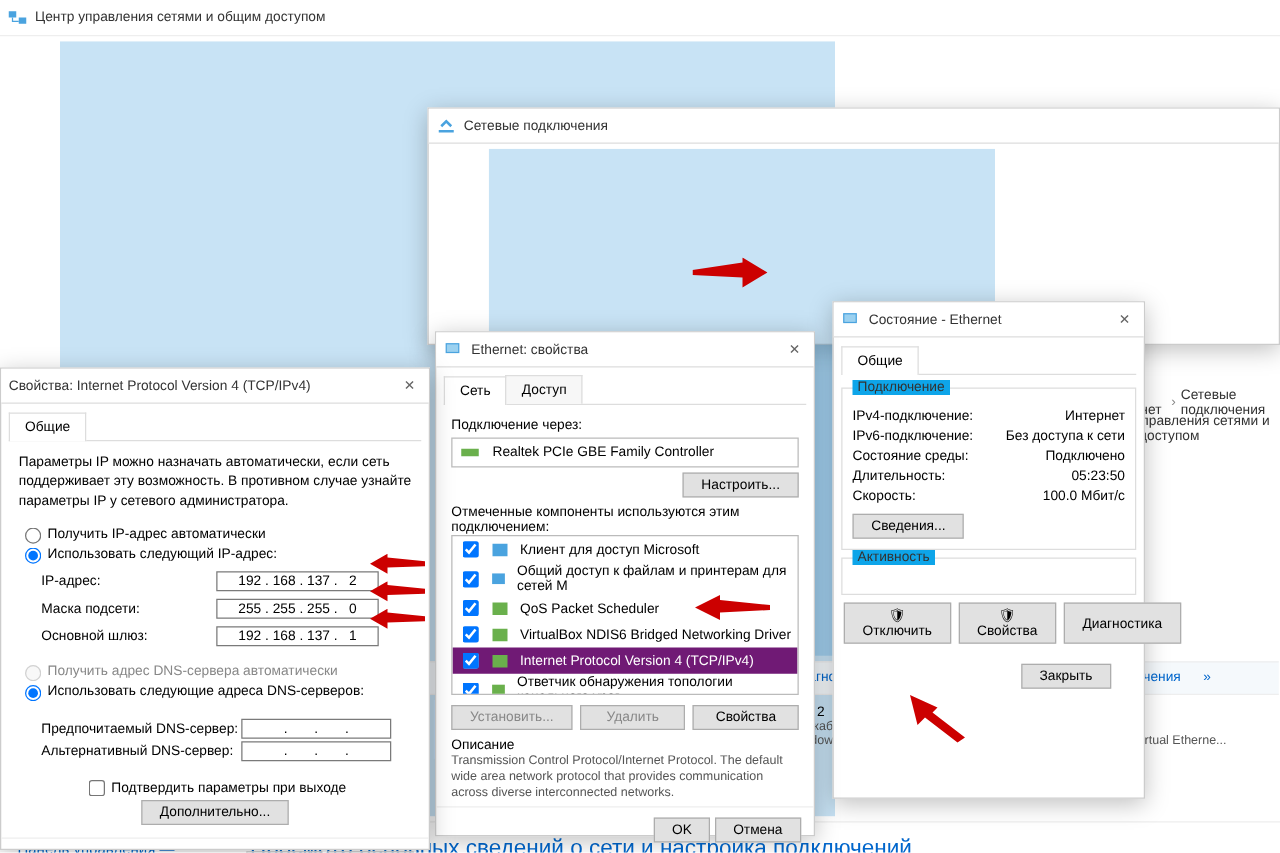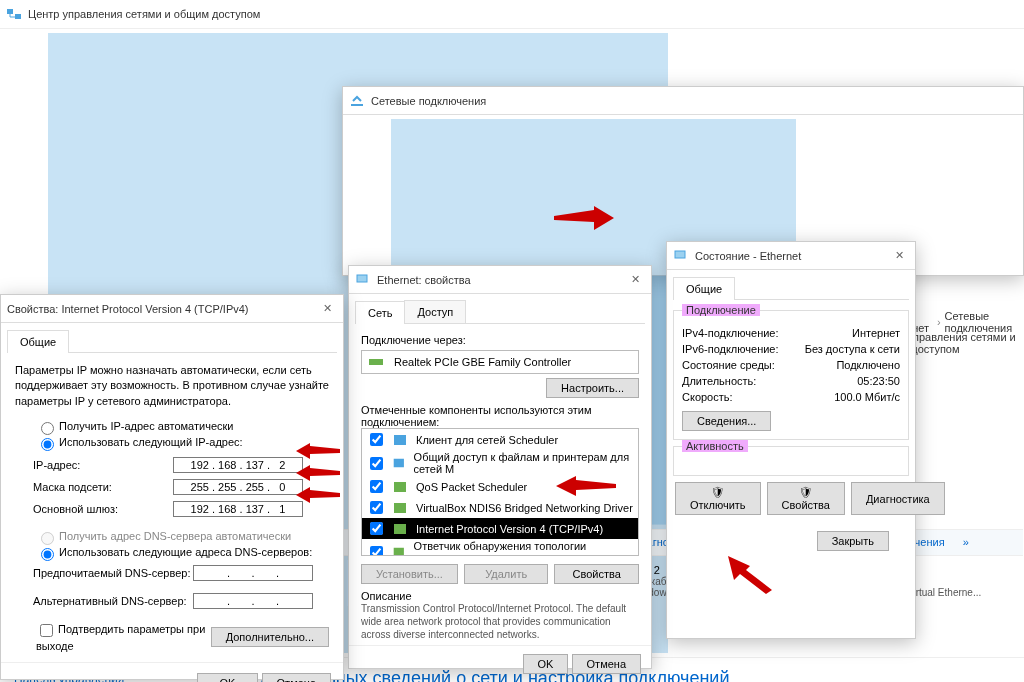--- a/index.html
+++ b/index.html
@@ -7,38 +7,38 @@
 .win { position: absolute; background: #fff; border: 1px solid #ccc; box-shadow: 0 4px 18px rgba(0,0,0,.25); }
 .titlebar { display:flex; align-items:center; padding:4px 6px; background:#fff; border-bottom:1px solid #ddd; height:28px; }
 .titlebar .title { flex:1; color:#333; }
 .titlebar .ico { width:16px; height:16px; margin-right:6px; }
 .close-x { width:14px; color:#666; cursor:default; }
 .tabstrip { display:flex; border-bottom:1px solid #ddd; margin:6px 6px 0; }
 .tab { padding:5px 12px; border:1px solid #ddd; border-bottom:none; background:#f7f7f7; margin-right:-1px; }
 .tab.active { background:#fff; position:relative; top:1px; }
 .link { color:#0066cc; }
 .gbox { border:1px solid #ddd; margin:6px; padding:8px; }
-.gbox-title { position:relative; top:-15px; background:#f0abfc; display:inline-block; padding:0 4px; color:#333; }
+.gbox-title { position:relative; top:-15px; background:#0ea5e9; display:inline-block; padding:0 4px; color:#333; }
 .btn { background:#e1e1e1; border:1px solid #adadad; padding:3px 14px; }
 input[type=text].ip { width:130px; border:1px solid #7a7a7a; padding:1px 4px; text-align:center; font-family:inherit; }
 input[type=radio], input[type=checkbox] { margin-right:5px; vertical-align:middle; }
-label { vertical-align:middle;margin-left:21px; }
+label { vertical-align:middle; }
 .breadcrumb { display:flex; align-items:center; gap:4px; padding:4px 8px; color:#333; }
 .breadcrumb .sep { color:#888; }
 .row { display:flex; justify-content:space-between; padding:2px 0; }
 .arrow { position:absolute; z-index:50; pointer-events:none; }
 .small-icon { width:16px; height:16px; display:inline-block; vertical-align:middle; margin-right:4px; }
 .net-icon { width:36px; height:36px; }
 .conn-item { display:flex; gap:8px; padding:4px; align-items:flex-start; }
 .conn-item.selected { background:#cce8ff; }
 .conn-item .txt .name { color:#000; }
 .conn-item .txt .sub { color:#555; font-size:10px; }
 .complist { border:1px solid #bbb; height:128px; overflow:hidden; }
 .complist .citem { display:flex; align-items:center; padding:1px 4px; gap:4px; }
-.complist .citem.sel { background:#000000; color:#fff; }
+.complist .citem.sel { background:#701a75; color:#fff; }
 .sidebar-link { color:#0066cc; margin:4px 0; display:block; font-size:12px; }
 .heading { font-size:18px; color:#0066cc; }
 .disabled { color:#888; }
 </style>
 </head>
 <body>
 
 <div class="win" style="left:0;top:0;width:1024px;height:682px;border:none;box-shadow:none;">
   <div class="titlebar" style="border-bottom:none;">
     <svg class="ico" viewBox="0 0 16 16">
@@ -224,21 +224,21 @@
       <span>Realtek PCIe GBE Family Controller</span>
     </div>
     <div style="text-align:right;"><button class="btn">Настроить...</button></div>
     <div style="margin-top:6px;">Отмеченные компоненты используются этим подключением:</div>
     <div class="complist">
       <div class="citem">
           <input type="checkbox" checked="" style="">
           <svg class="small-icon" viewBox="0 0 16 16">
             <rect x="2" y="3" width="12" height="10" fill="#4aa3df"></rect>
           </svg>
-          <span>Клиент для сетей Scheduler</span>
+          <span>Клиент для доступ Microsoft</span>
         </div>
       <div class="citem">
           <input type="checkbox" checked="" style="">
           <svg class="small-icon" viewBox="0 0 16 16">
             <rect x="2" y="3" width="12" height="10" fill="#4aa3df"></rect>
           </svg>
           <span>Общий доступ к файлам и принтерам для сетей M</span>
         </div>
       <div class="citem">
           <input type="checkbox" checked="" style="">
@@ -302,28 +302,28 @@
         <input class="ip" type="text" value="192 . 168 . 137 .   2" style="">
         <span>Маска подсети:</span>
         <input class="ip" type="text" value="255 . 255 . 255 .   0" style="">
         <span>Основной шлюз:</span>
         <input class="ip" type="text" value="192 . 168 . 137 .   1" style="">
       </div>
     </div>
     <div style="margin-top:12px;">
       <label class="disabled"><input type="radio" name="dnsm" disabled="" style=""><span>Получить адрес DNS-сервера автоматически</span></label><br>
       <label><input type="radio" name="dnsm" checked="" style=""><span>Использовать следующие адреса DNS-серверов:</span></label>
-      <div style="margin:4px 0 2px 18px;display:grid;grid-template-columns:160px 1fr;row-gap:12px;align-items:center;">
+      <div style="margin:14px 0 2px 18px;display:grid;grid-template-columns:160px 1fr;row-gap:2px;align-items:center;">
         <span>Предпочитаемый DNS-сервер:</span>
         <input class="ip" type="text" style="width: 120px;" value=".       .       .">
         <span>Альтернативный DNS-сервер:</span>
         <input class="ip" type="text" style="width: 120px;" value=".       .       .">
       </div>
     </div>
-    <div style="margin-top:12px;display:flex;justify-content:space-between;align-items:center;">
+    <div style="margin-top:12px;display:flex;justify-content:space-between;align-items:center;flex-direction:column;">
       <label><input type="checkbox" style=""><span>Подтвердить параметры при выходе</span></label>
       <button class="btn">Дополнительно...</button>
     </div>
   </div>
   <div style="text-align:right;padding:10px 12px;border-top:1px solid #eee;margin-top:6px;">
     <button class="btn" style="padding:3px 22px;">OK</button>
     <button class="btn">Отмена</button>
   </div>
 </div>
 

